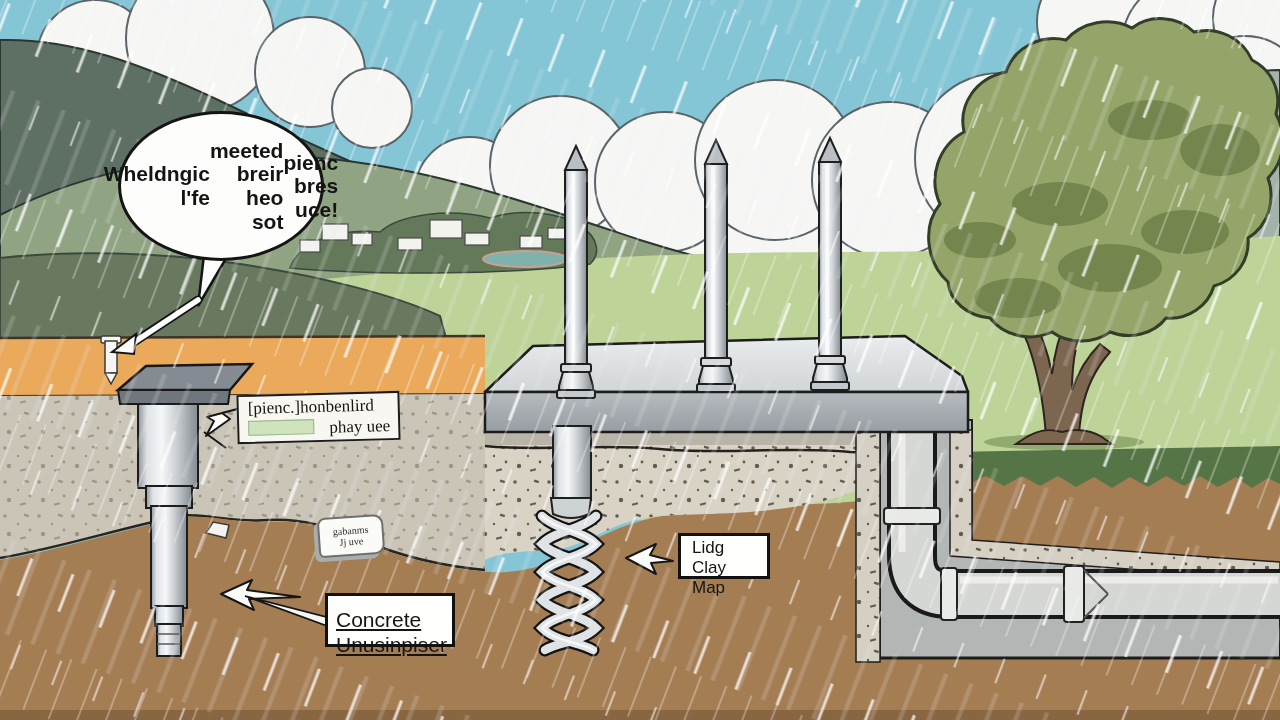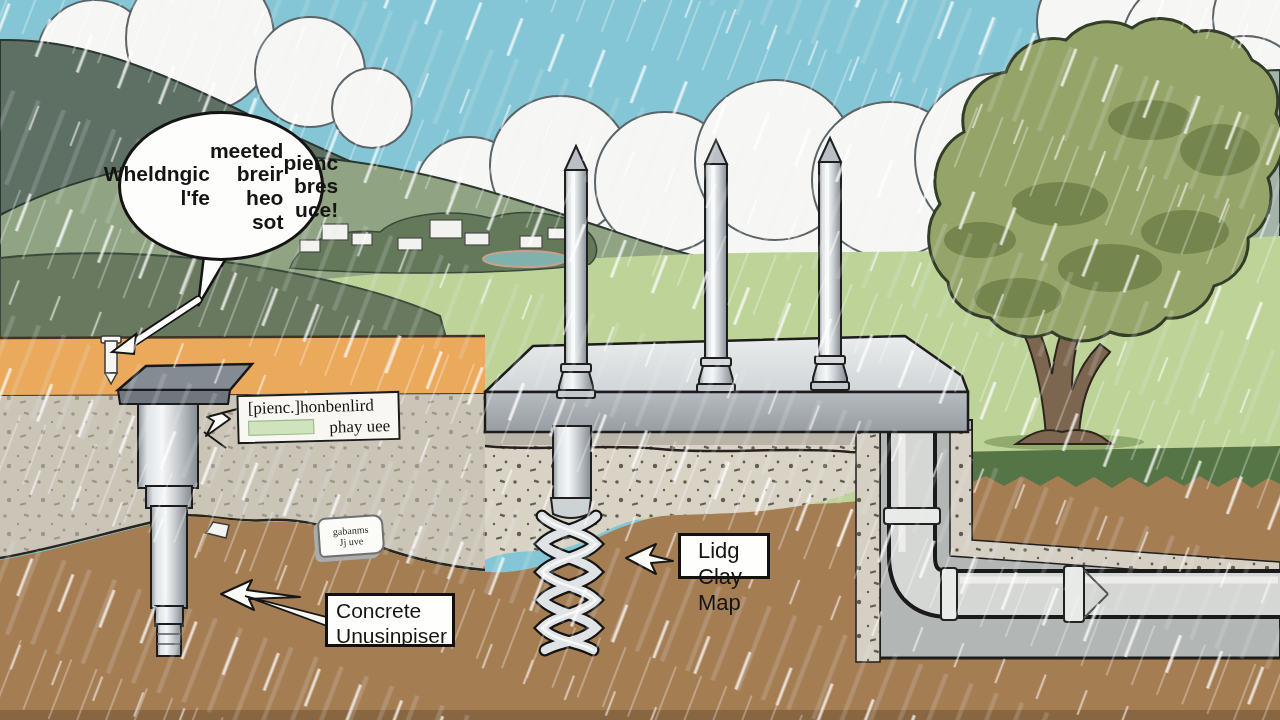--- a/index.html
+++ b/index.html
@@ -42,23 +42,23 @@
   .lp-line1{font-size:17px;padding:2px 4px 0 9px;white-space:nowrap;}
   .lp-green{position:absolute;left:9px;bottom:6px;width:64px;height:13px;
           background:#cfe3bd;border:1px solid #9ab48e;}
   .lp-line2{position:absolute;right:8px;bottom:2px;font-size:17px;}
   .label-tag{left:318px;top:516px;width:66px;height:40px;transform:rotate(-4deg);
           background:#fbfbf8;border:2px solid #6f6f6f;border-radius:8px 10px 10px 6px;
           box-shadow:-4px 4px 0 #a8adad;display:flex;flex-direction:column;
           justify-content:center;align-items:center;
           font-family:"Liberation Serif",serif;font-size:10px;line-height:1.1;color:#2a2a2a;}
   .label-concrete{left:325px;top:593px;width:130px;height:54px;background:#fefefc;
-          border:3px solid #111;padding:3px 8px;font-size:21px;line-height:1.18;}
+          border:3px solid #111;padding:12px 8px;font-size:21px;line-height:1.18;text-decoration:underline;}
   .label-clay{left:678px;top:533px;width:92px;height:46px;background:#fefefc;
-          border:3px solid #111;padding:2px 17px;font-size:22px;line-height:1.18;}
+          border:3px solid #111;padding:2px 11px;font-size:17px;line-height:1.18;}
 </style>
 </head>
 <body>
 
 <div id="stage">
 
 <svg id="scene" width="1280" height="720" viewBox="0 0 1280 720" xmlns="http://www.w3.org/2000/svg">
   <defs>
     <linearGradient id="gradSteel" x1="0" y1="0" x2="1" y2="0">
       <stop offset="0" stop-color="#8d949a"></stop>

